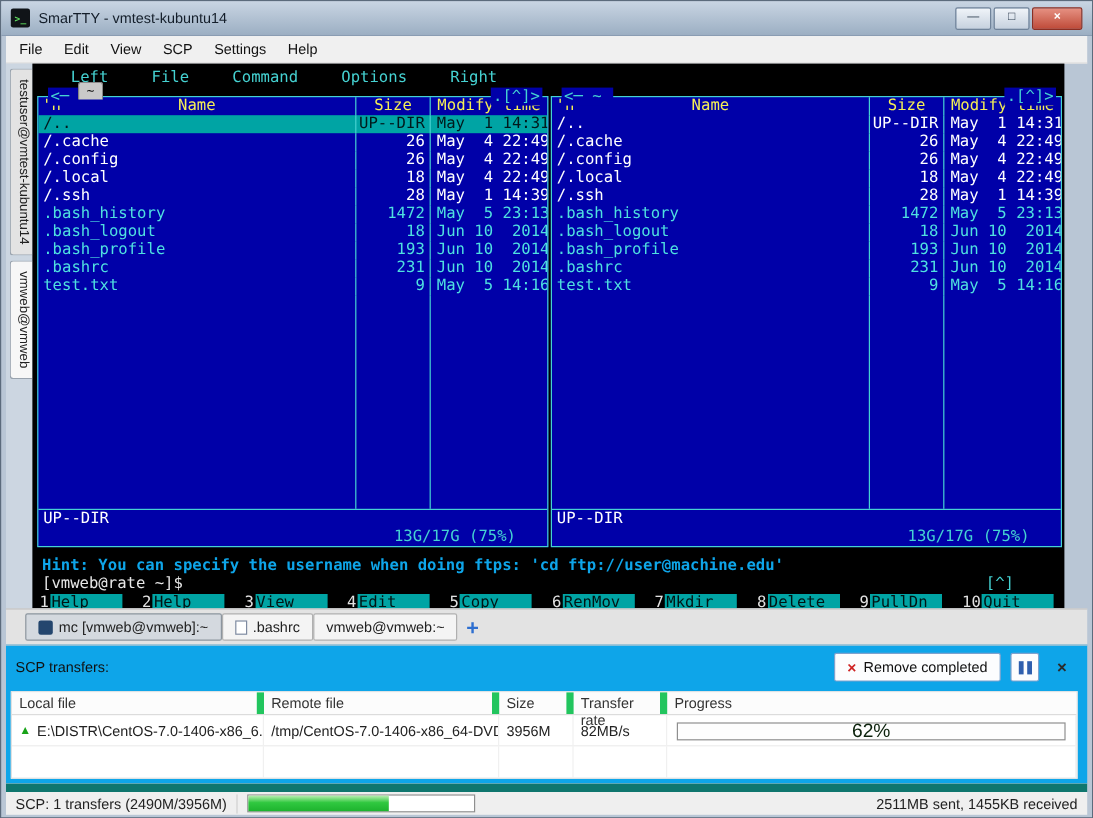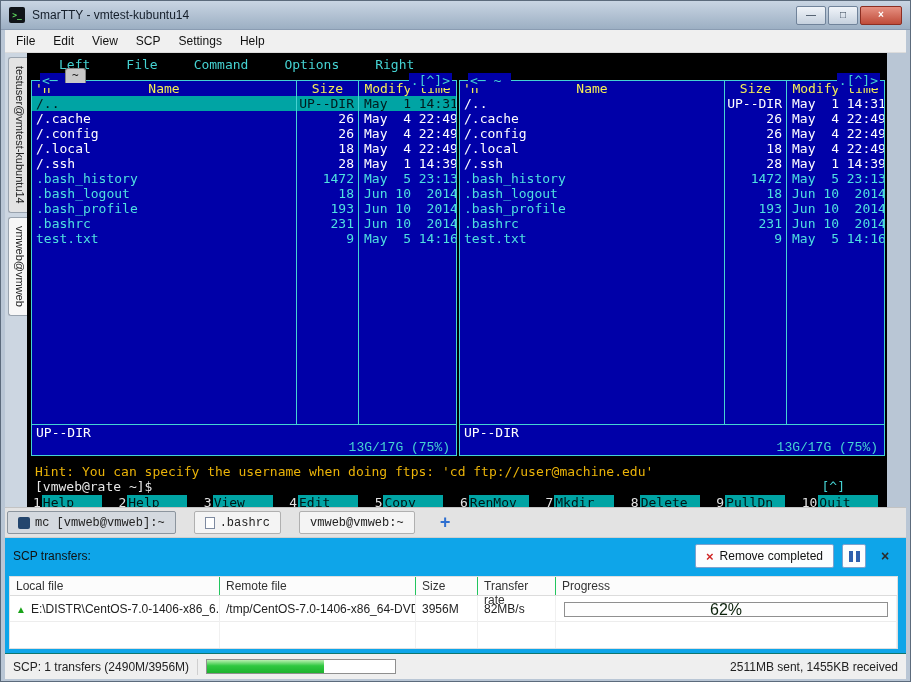--- a/index.html
+++ b/index.html
@@ -79,36 +79,36 @@
   .row{ display:flex; height:15px; }
   .row.t-dir{ color:#ffffff; }
   .row.t-file{ color:var(--filecyan); }
   .row.sel{ background:var(--cyan); }
   .row.sel .c{ color:#01191c; }
 
   .filler{ display:flex; flex:1; }
   .filler .c{ height:auto; }
   .psep{ height:1px; background:var(--frame); }
   .mini{ height:15px; color:#fff; padding-left:4px; }
-  .free{ height:15px; color:var(--frame); text-align:right; padding-right:6px;font-family:Liberation Mono, monospace; }
-
-  .hint{ margin-top:8px; height:15px; color:#eab308; padding-left:4px; white-space:pre; }
+  .free{ height:15px; color:var(--frame); text-align:right; padding-right:26px; }
+
+  .hint{ margin-top:8px; height:15px; color:#0ea5e9; padding-left:4px; white-space:pre;font-weight:bold; }
   .cmdline{ display:flex; height:15px; color:#e6e6e6; padding-left:4px; white-space:pre; }
   .hist{ margin-left:auto; margin-right:42px; color:var(--frame); }
 
   .fkeys{ display:flex; width:854px; margin-top:1px; height:15px; }
   .fk{ flex:1; display:flex; cursor:pointer; }
   .fk-num{ color:#e2e2e2; padding:0 1px 0 2px; }
   .fk-label{ width:60px; background:var(--cyan); color:#001414; padding-left:1px; }
 
   
   .tabbar{ position:absolute; left:4px; top:506px; right:4px; height:30px;
            background:#e3e3e3; border-top:1px solid #c3c3c3;
-           display:flex; align-items:center; gap:18px; padding-left:2px;
-           font-size:12px; color:#222;font-family:Liberation Mono, monospace; }
+           display:flex; align-items:center; gap:0; padding-left:16px;
+           font-size:12px; color:#222; }
   .stab{ display:flex; align-items:center; gap:5px; height:23px; padding:0 10px;
          background:#f4f4f4; border:1px solid #b0b0b0; border-radius:2px; cursor:pointer; }
   .stab.active{ background:#d4d9df; border-color:#8c959e; }
   .tab-icon-mc{ width:12px; height:12px; background:#24466e; border-radius:2px; }
   .tab-icon-doc{ width:10px; height:12px; background:#fff; border:1px solid #7e8aa0; }
   .add-tab{ color:#2e6fd0; font-size:18px; font-weight:bold; line-height:18px;
             padding:0 7px; cursor:pointer; }
 
   
   .scp{ position:absolute; left:4px; top:536px; right:4px; height:116px;
@@ -124,37 +124,37 @@
   .pause-bars{ display:flex; gap:3px; }
   .pause-bars i{ display:block; width:4px; height:11px; background:#2f5fae; }
   .btn-x{ width:22px; height:22px; border:none; background:transparent; color:#2b2b2b;
           font-size:14px; font-weight:bold; display:flex; align-items:center;
           justify-content:center; cursor:pointer; }
 
   .scp-table{ position:absolute; left:4px; right:8px; top:38px; bottom:4px;
               background:#fff; border:1px solid #e0e0e0; font-size:12px; color:#222;
               display:flex; flex-direction:column; }
   .thead{ display:flex; height:19px; border-bottom:1px solid #dcdcdc; color:#333; background:#fcfcfc; }
-  .th{ padding:2px 6px; border-right:1px solid #22c55e; cursor:default; }
+  .th{ padding:2px 6px; border-right:6px solid #22c55e; cursor:default; }
   .tw-local{ width:210px; } .tw-remote{ width:196px; } .tw-size{ width:62px; }
   .tw-rate{ width:78px; } .tw-prog{ flex:1; border-right:none; }
   .trow{ display:flex; height:26px; border-bottom:1px solid #ededed; }
   .td{ display:flex; align-items:center; padding:0 6px; border-right:1px solid #f0f0f0;
        overflow:hidden; white-space:nowrap; height:26px; }
   .td.tw-prog{ padding:0 8px; }
   .up-arrow{ color:#18a318; font-size:10px; margin-right:5px; }
   .tbody-fill{ flex:1; display:flex; }
   .tbody-fill .td{ height:auto; }
   .pbar{ position:relative; height:15px; width:100%; border:1px solid #8f8f8f; background:#fdfdfd; }
   .pfill{ height:100%; background:linear-gradient(#b9f0b0,#30c840 45%,#1db32e); }
   .plabel{ position:absolute; inset:0; text-align:center; font-size:16px; line-height:14px; color:#0c220c; }
 
   
   .statusbar{ position:absolute; left:4px; top:652px; right:4px; height:26px;
-              background:#efefef; border-top:1px solid #0f766e;
+              background:#efefef; border-top:7px solid #0f766e;
               display:flex; align-items:center; gap:8px; padding:0 8px;
               font-size:12px; color:#222; }
   .sb-div{ width:1px; height:16px; background:#cfcfcf; }
   .sb-bar{ width:190px; height:15px; border:1px solid #8f8f8f; background:#fff; }
   .sb-fill{ height:100%; background:linear-gradient(#b9f0b0,#30c840 45%,#1db32e); }
   .sb-right{ margin-left:auto; }
 </style>
 </head>
 <body>
 

